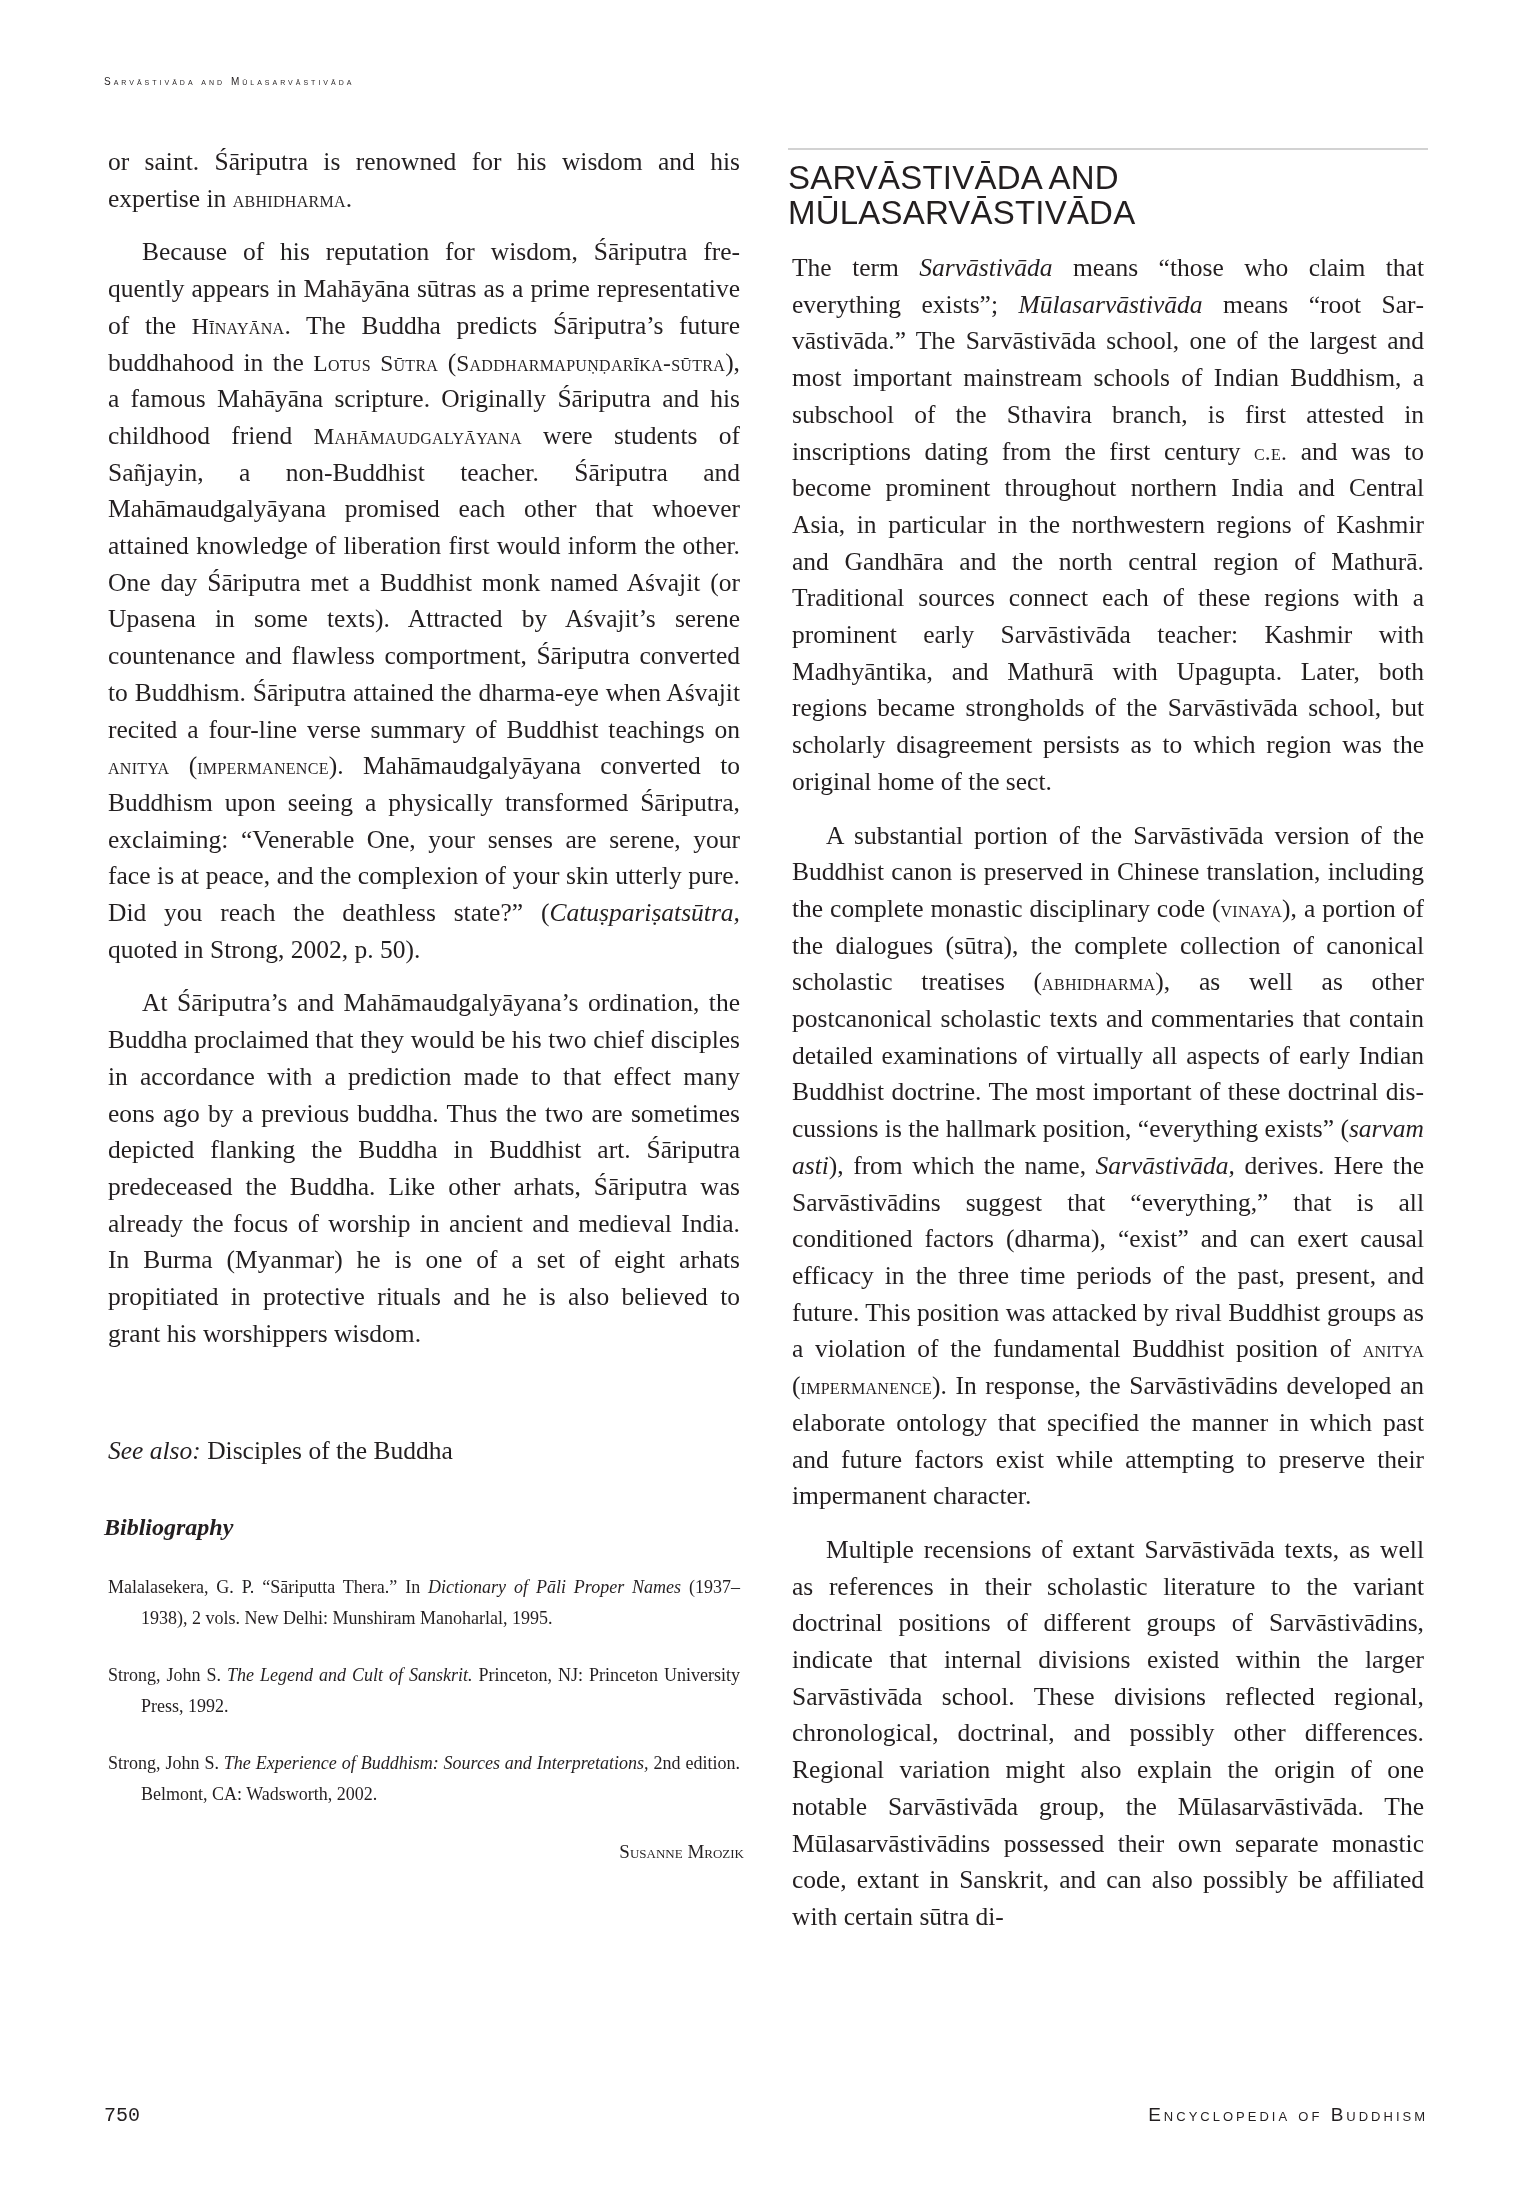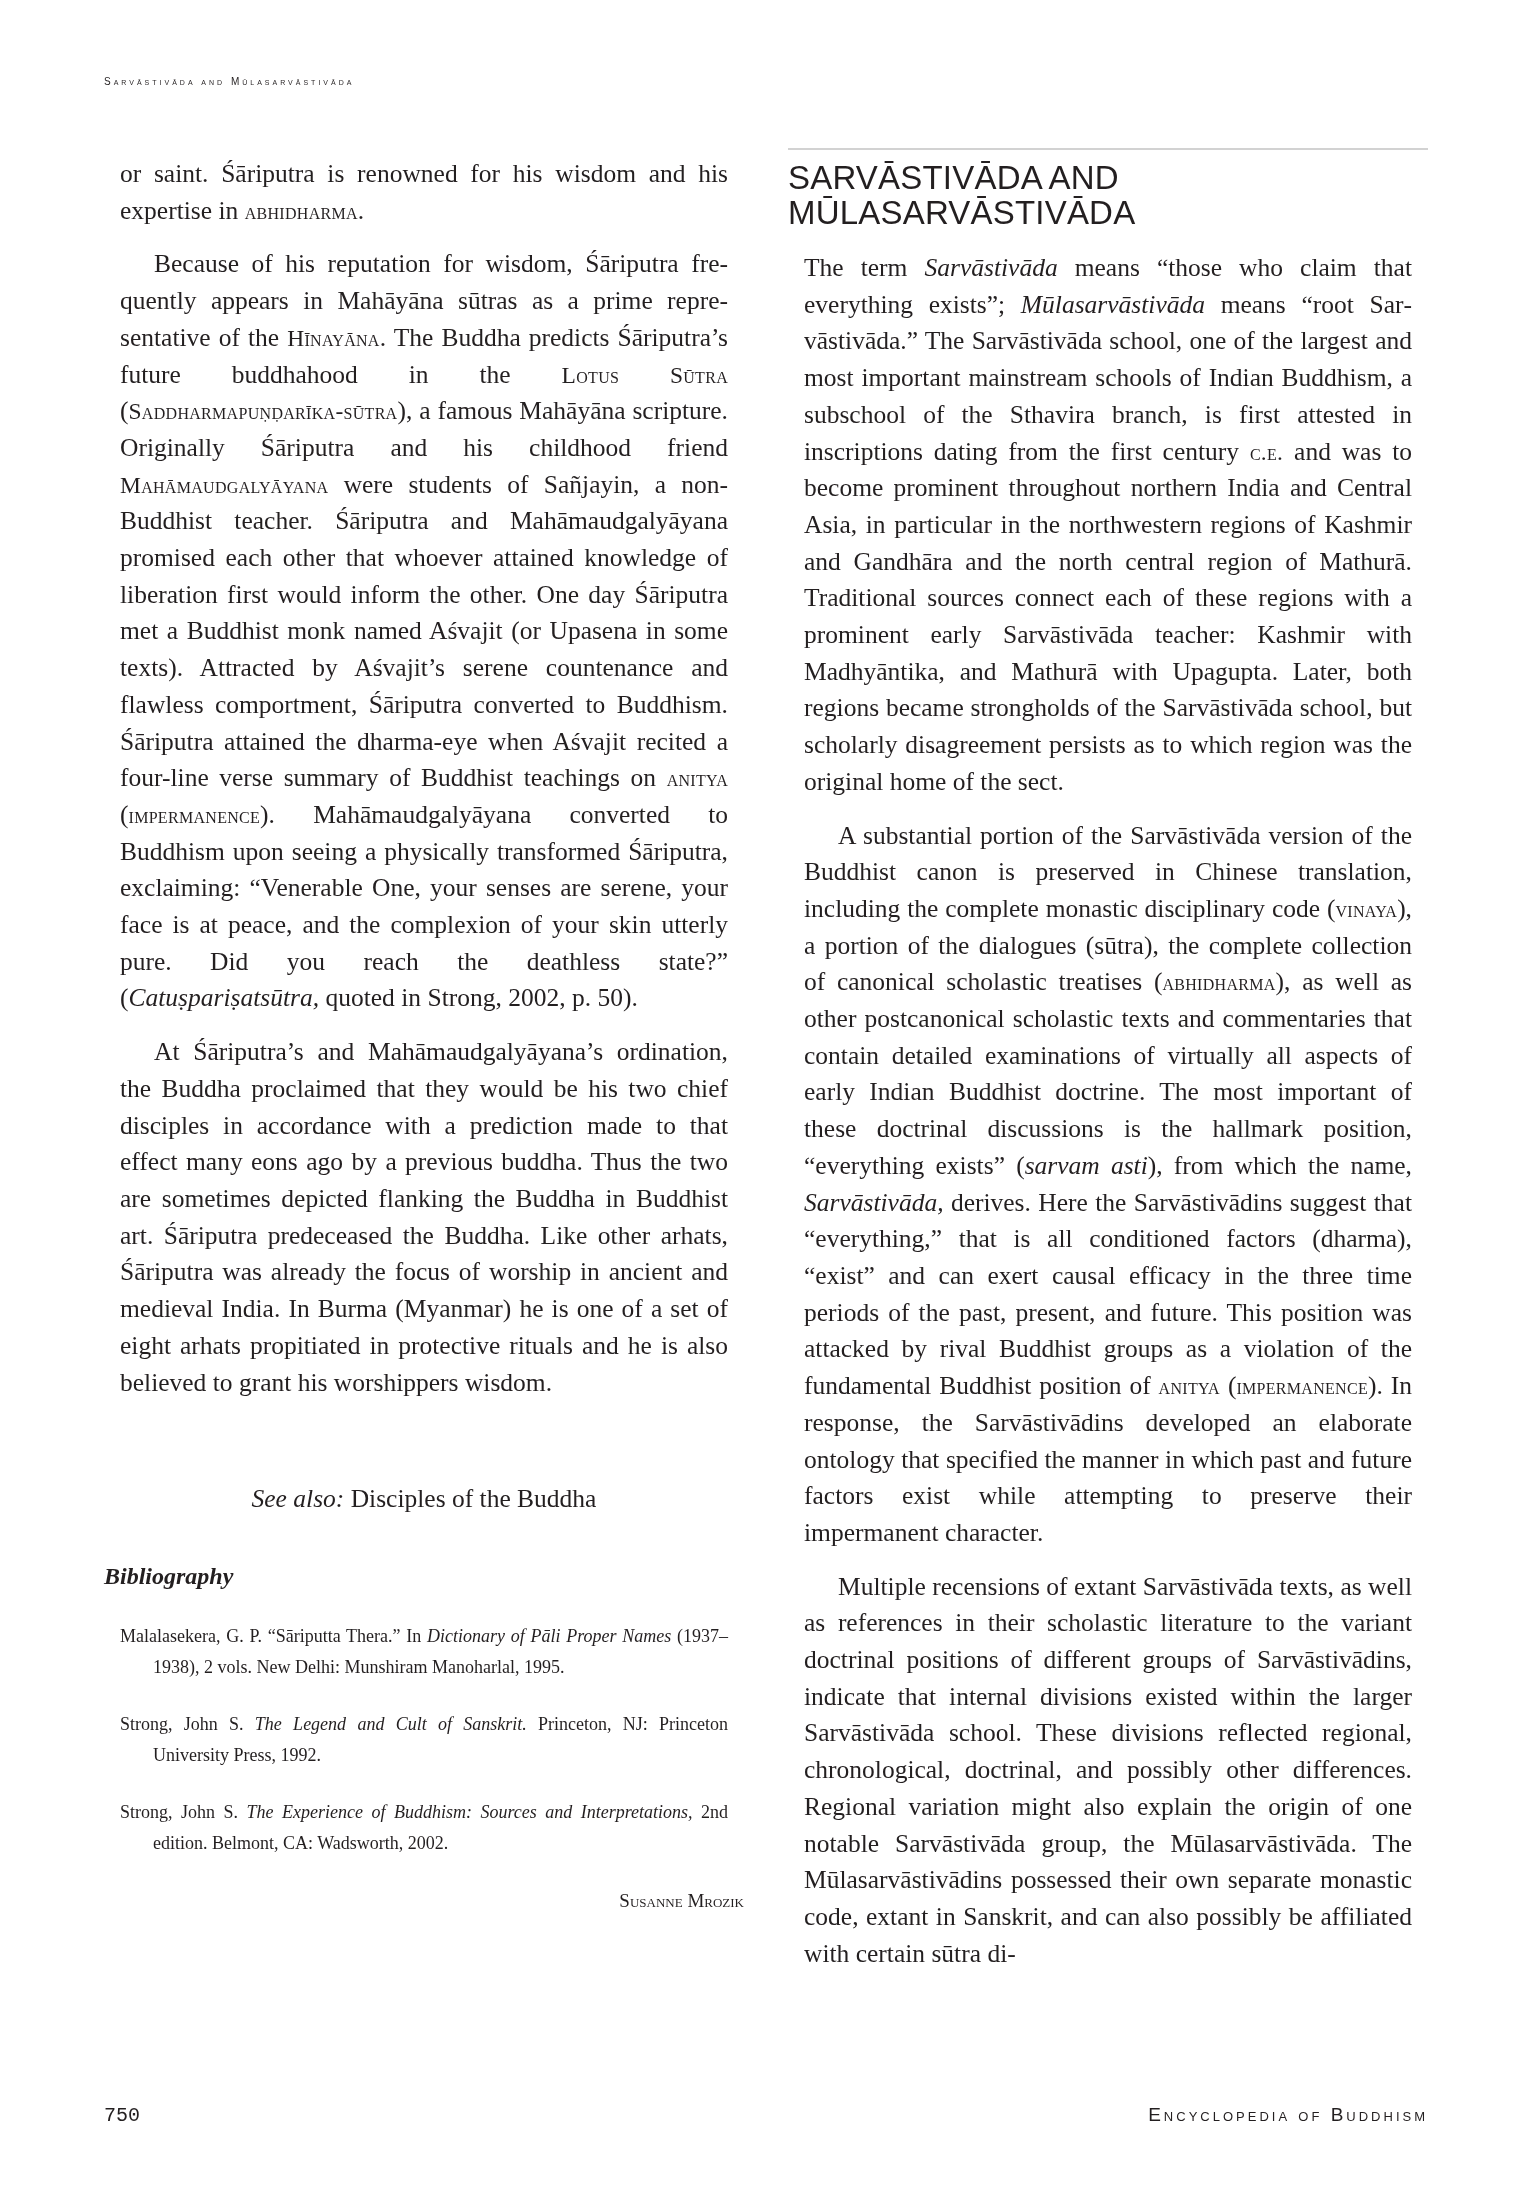--- a/index.html
+++ b/index.html
@@ -14,34 +14,34 @@
     font-size: 10px; letter-spacing: 3px; font-variant: small-caps;
     color: #231f20;
   }
   .col {
     position: absolute; top: 140px; width: 640px;
     font-size: 25.5px; line-height: 36.7px;
     text-align: justify; hyphens: manual;
   }
   .col-left { left: 104px; }
   .col-right { left: 788px; top: 148px; }
-  p { margin: 16px; }
+  p { margin: 4px; }
   p.indent { text-indent: 34px; }
   .para-gap { margin-top: 17px; }
   .sc { font-variant: small-caps; font-size: 0.92em; letter-spacing: 0.3px; }
   .rule {
     height: 2px; background: #d2d2d2; width: 640px; margin-bottom: 10px;
   }
   .article-title {
     font-family: "Liberation Sans", "DejaVu Sans", sans-serif;
     font-size: 33px; line-height: 35px; font-weight: normal;
     text-transform: uppercase; margin: 0 0 20px 0; letter-spacing: 0.2px;
     color: #231f20;
   }
-  .see-also { margin-top: 80px; text-align: center; }
+  .see-also { margin-top: 80px; text-align: left; }
   .see-also .target { font-weight: normal; }
   .bib-heading { margin-top: 40px; font-style: italic; font-weight: bold; font-size: 24px; }
   .bib-entry {
     font-size: 18px; line-height: 31px; text-align: justify;
     padding-left: 33px; text-indent: -33px; margin-top: 26px;
   }
   .bib-entry:first-of-type { margin-top: 26px; }
   .author-sig {
     text-align: right; font-variant: small-caps; font-size: 19px; margin-top: 24px;
   }

